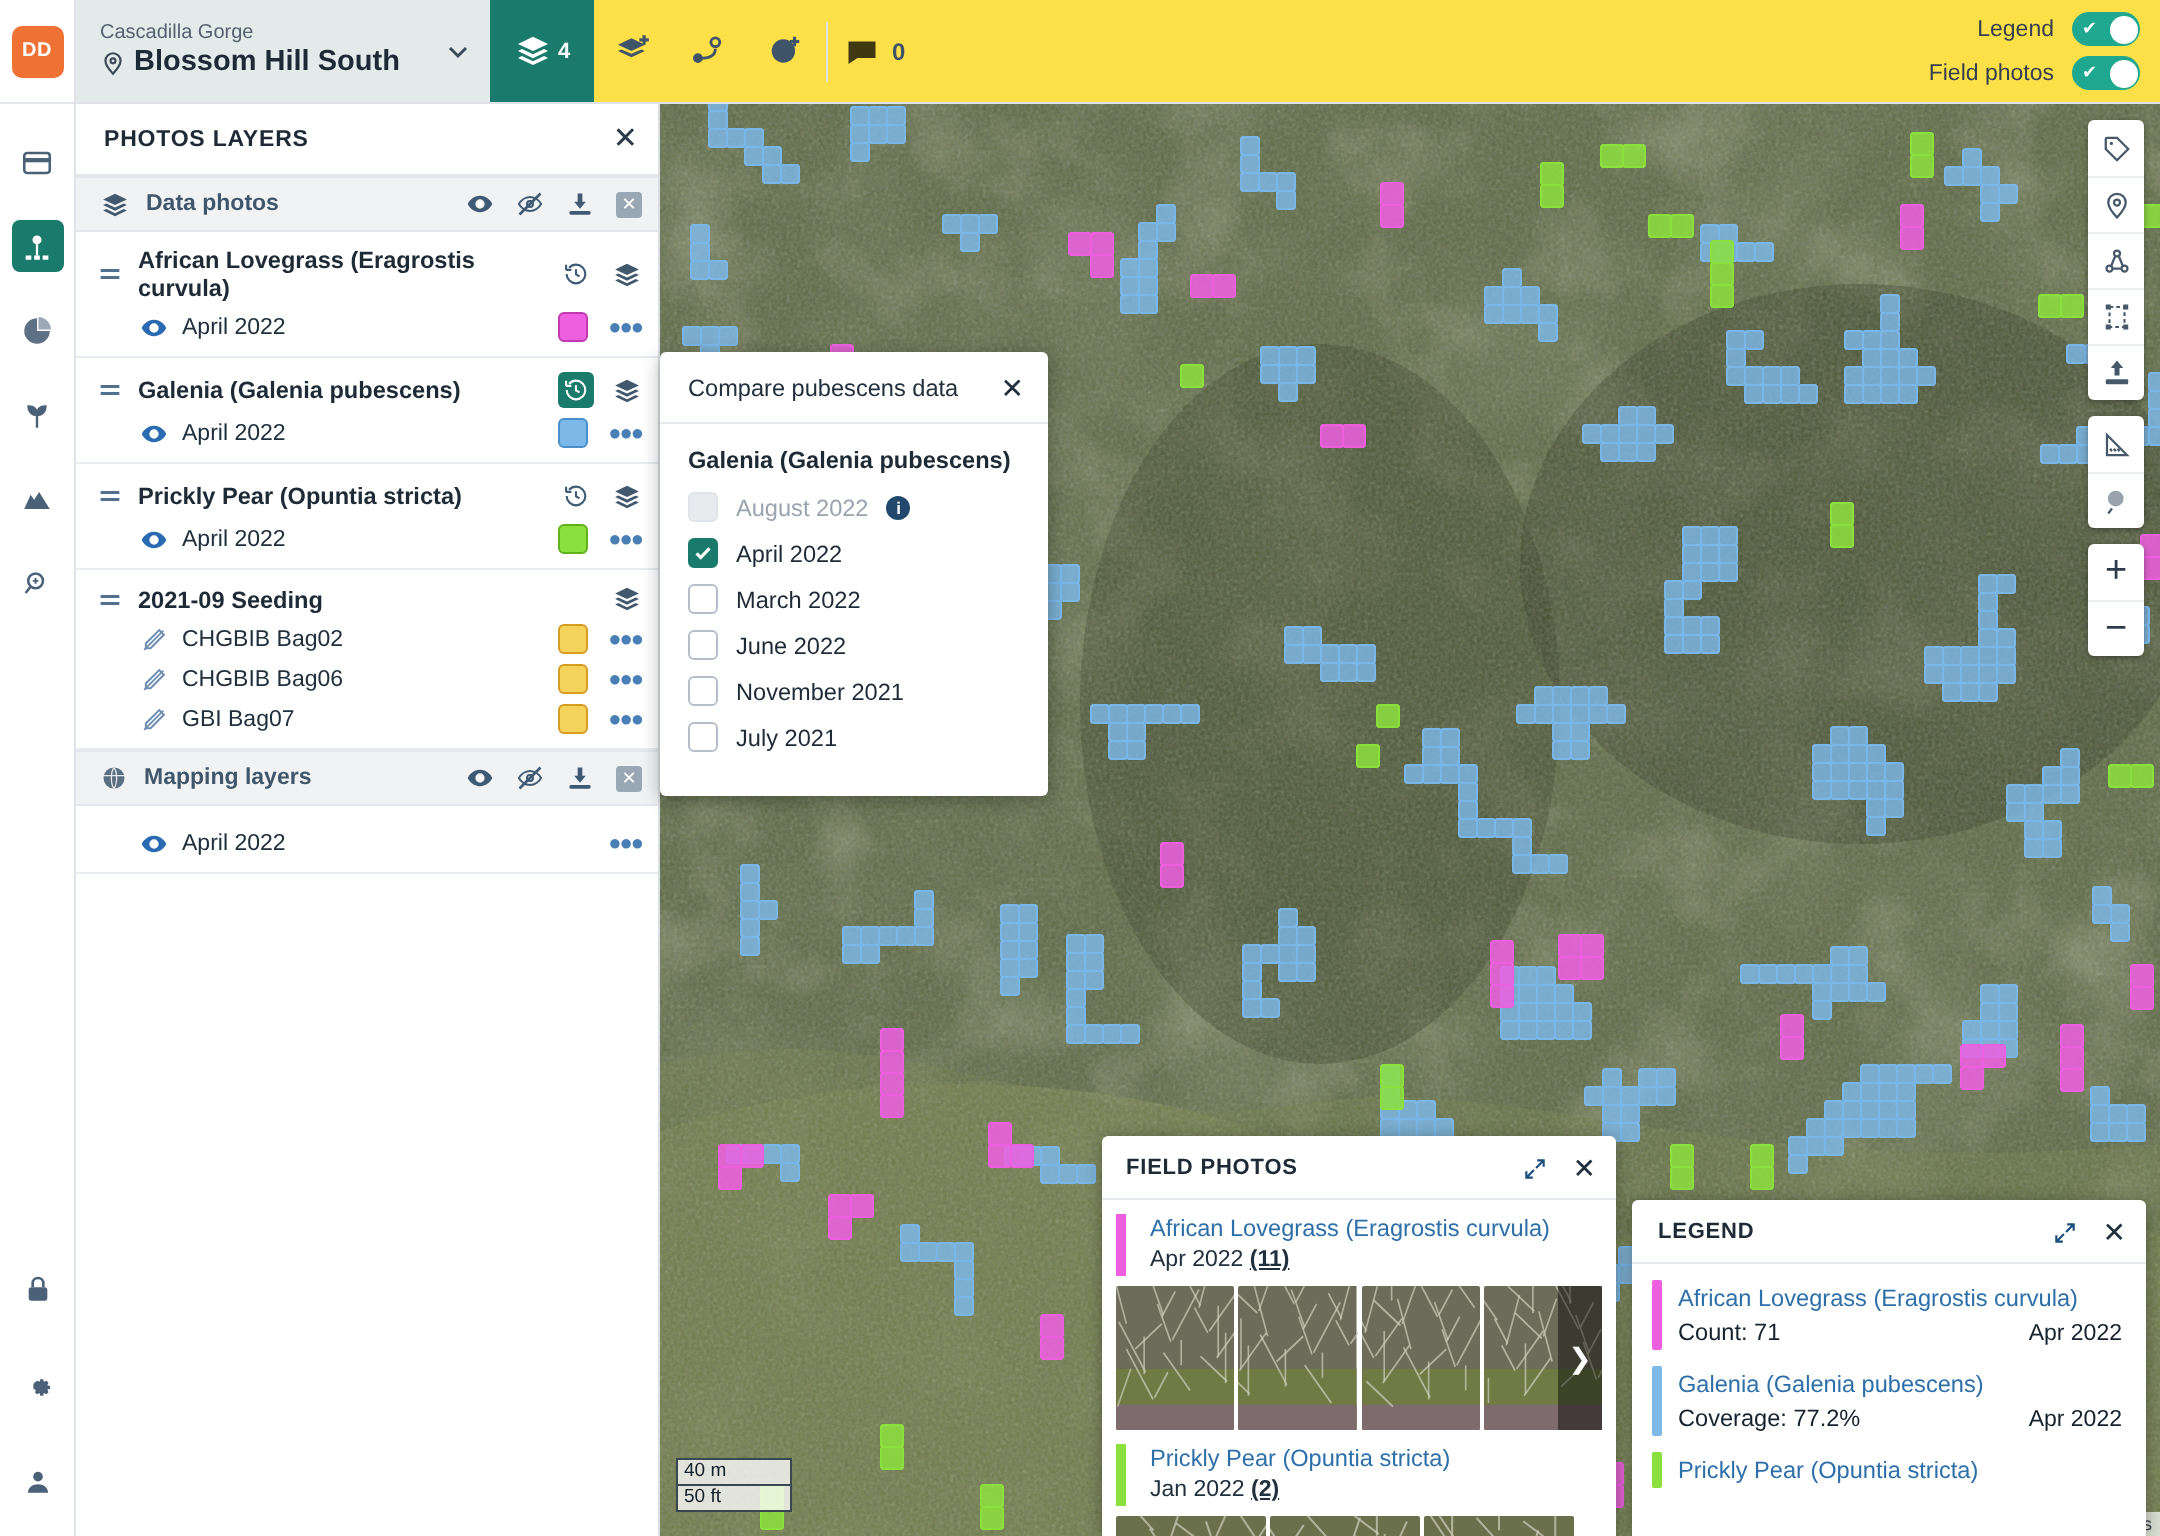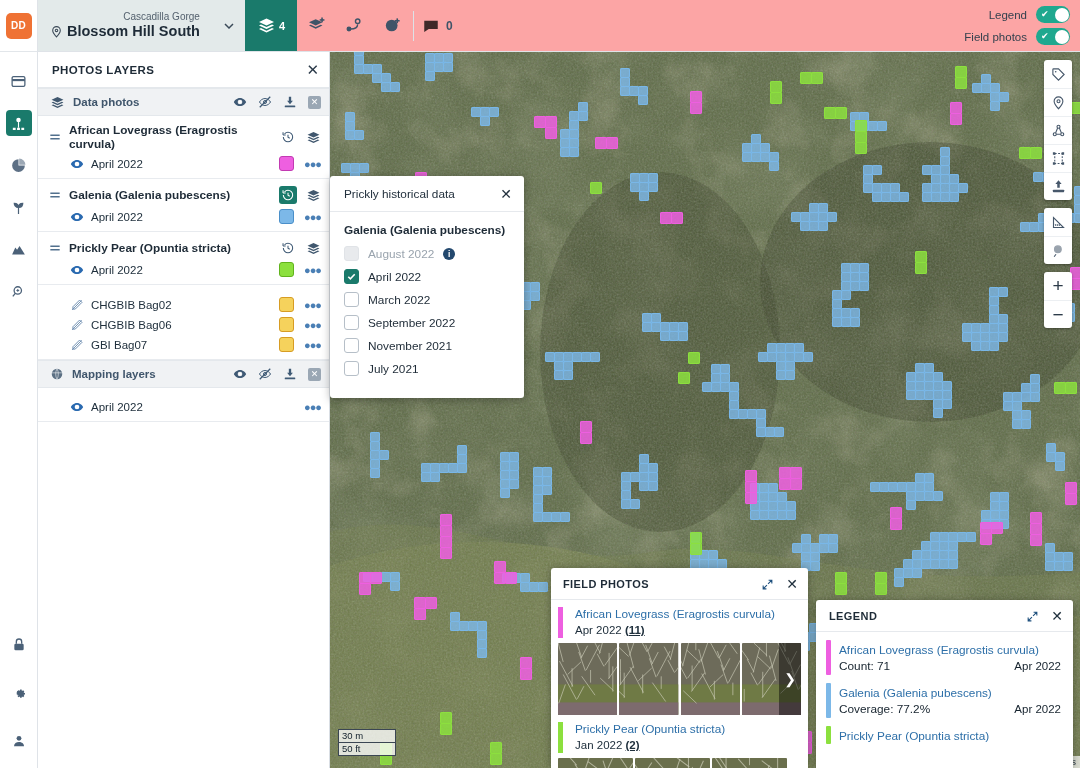--- a/index.html
+++ b/index.html
@@ -30,22 +30,22 @@
     width: 26px; height: 26px; border-radius: 4px;
     display: flex; align-items: center; justify-content: center;
     color: #4b6178; cursor: pointer;
   }
   .rail-btn.active { background: #1a7a6b; color: #fff; }
   .rail-bottom { position:absolute; bottom: 14px; display:flex; flex-direction: column; gap: 22px; align-items:center; }
 
   
   .header {
     position: absolute; left: 38px; top: 0; right: 0; height: 52px;
-    background: #fca5a5; border-bottom: 1px solid #dfe3e8;
-    display: flex; align-items: stretch; z-index: 35; text-align: right;
+    background: #fde047; border-bottom: 1px solid #dfe3e8;
+    display: flex; align-items: stretch; z-index: 35;
   }
   .burger {
     width: 38px; margin-left: -38px; background: #1a7a6b; color:#fff;
     display: flex; align-items: center; justify-content: center; cursor: pointer;
   }
   .site-select {
     width: 207px; background: #e3eaea; display: flex; align-items: center;
     padding: 0 8px 0 12px; cursor: pointer; position: relative;
   }
   .site-sub { font-size: 10px; color: #54616e; line-height: 12px; }
@@ -821,21 +821,21 @@
         <div class="poly" style="left: 625px; top: 25px; width: 12px; height: 12px; background: rgba(140, 224, 62, 0.85); box-shadow: rgb(140, 224, 62) 0px 0px 0px 1px inset;"></div>
         <div class="poly" style="left: 625px; top: 14px; width: 12px; height: 12px; background: rgba(140, 224, 62, 0.85); box-shadow: rgb(140, 224, 62) 0px 0px 0px 1px inset;"></div>
         <div class="poly" style="left: 358px; top: 300px; width: 12px; height: 12px; background: rgba(140, 224, 62, 0.85); box-shadow: rgb(140, 224, 62) 0px 0px 0px 1px inset;"></div>
         <div class="poly" style="left: 348px; top: 320px; width: 12px; height: 12px; background: rgba(140, 224, 62, 0.85); box-shadow: rgb(140, 224, 62) 0px 0px 0px 1px inset;"></div>
         <div class="poly" style="left: 260px; top: 130px; width: 12px; height: 12px; background: rgba(140, 224, 62, 0.85); box-shadow: rgb(140, 224, 62) 0px 0px 0px 1px inset;"></div>
         <div class="poly" style="left: 735px; top: 330px; width: 12px; height: 12px; background: rgba(140, 224, 62, 0.85); box-shadow: rgb(140, 224, 62) 0px 0px 0px 1px inset;"></div>
         <div class="poly" style="left: 724px; top: 330px; width: 12px; height: 12px; background: rgba(140, 224, 62, 0.85); box-shadow: rgb(140, 224, 62) 0px 0px 0px 1px inset;"></div>
       </div>
 
     <div class="scale">
-      <div>30 m</div>
+      <div>40 m</div>
       <div>50 ft</div>
     </div>
     <div class="attrib">Leaflet | Powered by Esri | Maxar, Microsoft, Dendra Systems</div>
 
     <div class="maptools">
       <div class="mt-group">
         <div class="mt-btn" title="tag">
           <svg class="ic" width="15" height="15" viewBox="0 0 24 24" fill="none" stroke="currentColor" stroke-width="1.8">
             <path d="M3 12V4a1 1 0 011-1h8l9 9-9 9z"></path>
               <circle cx="7.5" cy="7.5" r="1.3" fill="currentColor" stroke="none"></circle>
@@ -1192,20 +1192,37 @@
               </svg>
             </span>
             <span class="sub-label">April 2022</span>
             <span class="sub-right">
               <span class="swatch" style="background:#8ce03e;border:1.5px solid #61b31d;"></span>
               <span class="dots">●●●</span>
             </span>
           </div>
         </div>
         <div class="layer">
+          <div class="layer-top">
+            <span class="grip">
+              <svg class="ic" width="14" height="14" viewBox="0 0 24 24" stroke="currentColor" stroke-width="2.4">
+                <path d="M4 9h16M4 15h16"></path>
+              </svg>
+            </span>
+            <span class="layer-name">2021-09 Seeding</span>
+            <span class="layer-top-act">
+              <span class="ga" style="color:#41586f;">
+                <svg class="ic" width="15" height="15" viewBox="0 0 24 24" fill="currentColor">
+                  <path d="M12 3L2.5 7.5 12 12l9.5-4.5z"></path>
+                  <path d="M2.5 12L12 16.5 21.5 12 19 10.8 12 14 5 10.8z"></path>
+                  <path d="M2.5 16.4L12 20.9l9.5-4.5-2.5-1.2-7 3.3-7-3.3z"></path>
+                </svg>
+              </span>
+            </span>
+          </div>
           <div class="sub-row">
             <span class="penslash">
               <svg class="ic" width="14" height="14" viewBox="0 0 24 24" fill="none" stroke="currentColor" stroke-width="1.7">
                 <path d="M16.5 3.5l4 4L9 19H5v-4z"></path>
                 <path d="M3.5 20.5L20 4" stroke-width="1.6"></path>
               </svg>
             </span>
             <span class="sub-label">CHGBIB Bag02</span>
             <span class="sub-right">
               <span class="swatch" style="background:#f5d25c;border:1.5px solid #d79c23;"></span>
@@ -1284,21 +1301,21 @@
             <span class="sub-right">
               <span class="dots">●●●</span>
             </span>
           </div>
         </div>
       </div>
   </div>
 
   <div class="compare">
     <div class="cmp-head">
-      <span class="cmp-title">Prickly historical data</span>
+      <span class="cmp-title">Compare pubescens data</span>
       <span class="cmp-x">✕</span>
     </div>
     <div class="cmp-body">
       <div class="cmp-sub">Galenia (Galenia pubescens)</div>
       <div id="cmp-list">
           <div class="cmp-item">
             <span class="cb  disabled"></span>
             <span class="cmp-label dim">August 2022</span>
             <span class="info-i">i</span>
           </div>
@@ -1309,21 +1326,21 @@
               </svg>
             </span>
             <span class="cmp-label ">April 2022</span>
           </div>
           <div class="cmp-item">
             <span class="cb "></span>
             <span class="cmp-label ">March 2022</span>
           </div>
           <div class="cmp-item">
             <span class="cb "></span>
-            <span class="cmp-label ">September 2022</span>
+            <span class="cmp-label ">June 2022</span>
           </div>
           <div class="cmp-item">
             <span class="cb "></span>
             <span class="cmp-label ">November 2021</span>
           </div>
           <div class="cmp-item">
             <span class="cb "></span>
             <span class="cmp-label ">July 2021</span>
           </div>
         </div>

